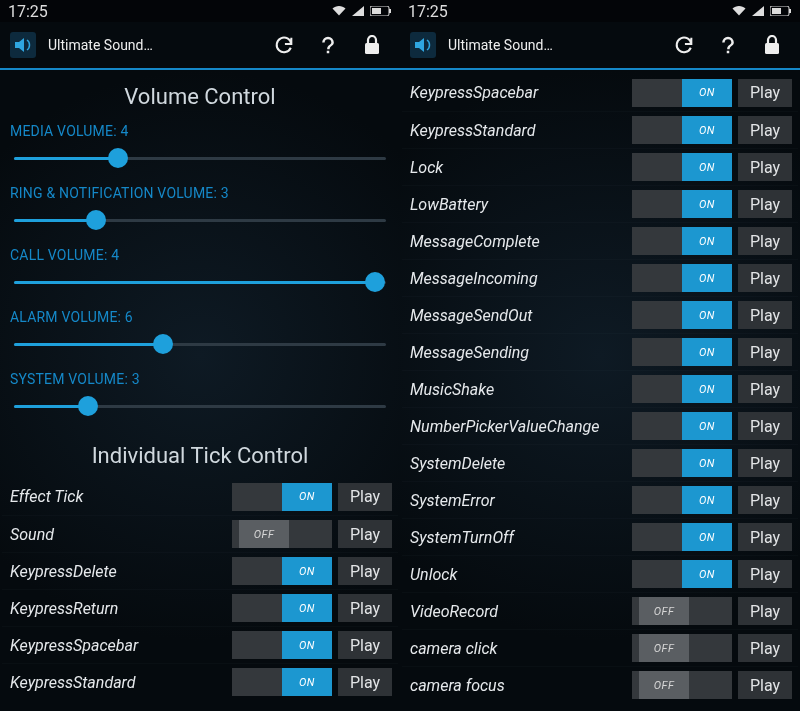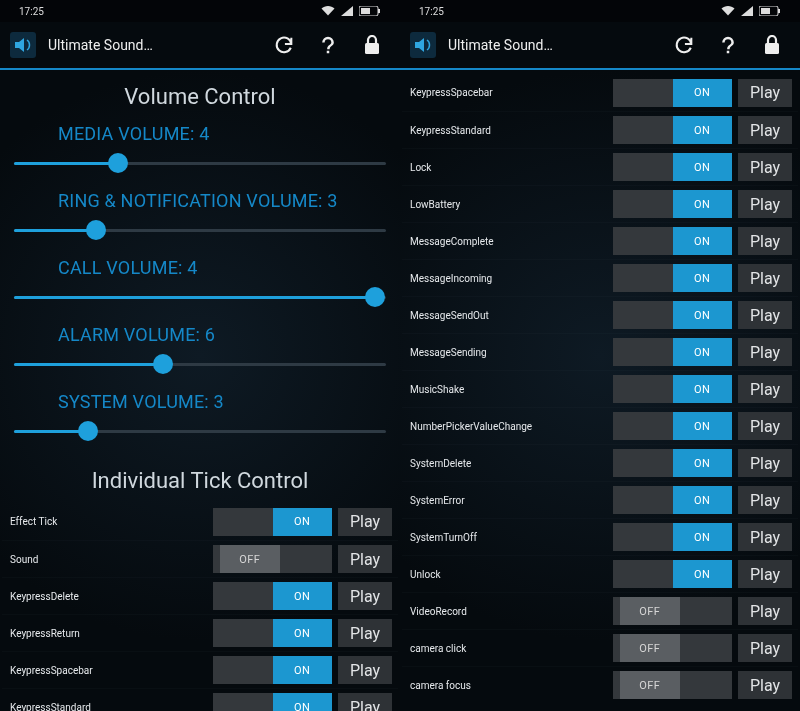--- a/index.html
+++ b/index.html
@@ -18,22 +18,22 @@
     display: flex;
     flex-direction: column;
     position: relative;
   }
   .statusbar {
     height: 22px;
     background: #030508;
     display: flex;
     align-items: center;
     color: #ddd;
-    font-size: 10px;
-    padding: 0 19px;
+    font-size: 16px;
+    padding: 0 8px;
     gap: 40px;
   }
   .statusbar .time { flex: 0 0 auto; }
   .statusbar .spacer { flex: 1; }
   .statusbar .sys-icons { display: flex; gap: 6px; align-items: center; }
   .wifi-icon, .signal-icon, .battery-icon { display: inline-block; }
   .wifi-icon svg, .signal-icon svg, .battery-icon svg { display: block; }
 
   .actionbar {
     height: 48px;
@@ -69,24 +69,23 @@
     color: #d0d8de;
     font-size: 22px;
     text-align: center;
     padding: 14px 0 10px 0;
     font-weight: 400;
   }
 
   .vol-block { padding: 0 2px 12px 2px; }
   .vol-label {
     color: #1588c8;
-    font-size: 18px;
+    font-size: 14px;
     padding: 4px 6px 10px 6px;
     letter-spacing: 0.2px;
-    margin-left: 48px;
   }
   .slider-wrap {
     position: relative;
     height: 20px;
     margin: 0 10px;
   }
   .slider-track {
     position: absolute;
     top: 8px; left: 0; right: 0;
     height: 3px;
@@ -113,30 +112,32 @@
     display: flex;
     align-items: center;
     height: 37px;
     padding: 0 6px 0 8px;
     gap: 6px;
   }
   .sound-row + .sound-row { border-top: 1px solid rgba(60,80,95,0.08); }
   .sound-row .name {
     flex: 1;
     color: #e6e9ec;
-    font-size: 10px;
+    font-size: 16px;
     white-space: nowrap;
     overflow: hidden;
     text-overflow: ellipsis;
+    font-style: italic;
   }
   .toggle {
-    width: 119px; height: 28px;
+    width: 100px; height: 28px;
     background: #34383c;
     position: relative;
     display: flex;
+    font-style: italic;
   }
   .toggle::before {
     content: "";
     display: block;
     width: 50%;
     height: 100%;
   }
   .toggle-knob {
     position: absolute;
     top: 0;

